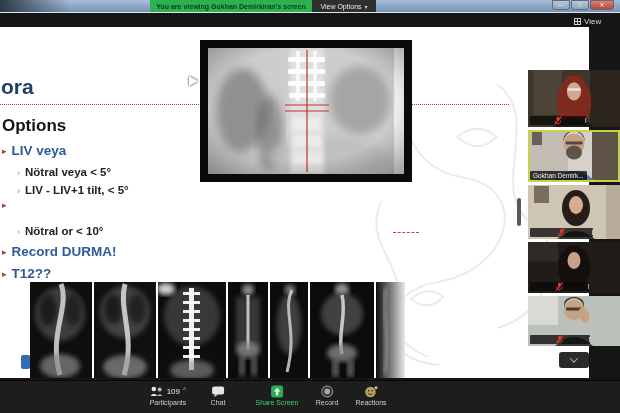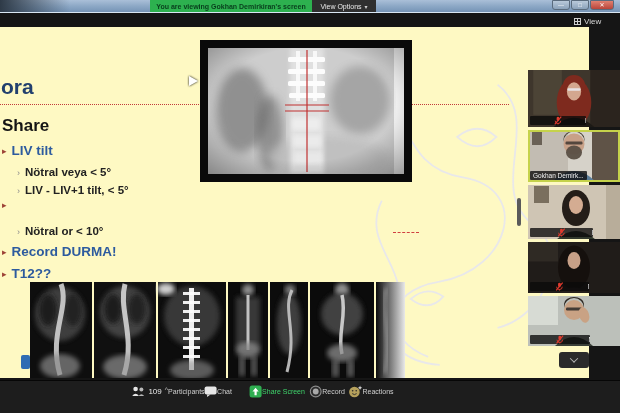--- a/index.html
+++ b/index.html
@@ -27,21 +27,21 @@
     display:flex; align-items:center; justify-content:center; gap:3px; white-space:nowrap; }
   .view-options .caret { font-size:6px; color:#cfcfcf; }
 
   .view-btn { position:absolute; left:574px; top:15px; width:42px; height:13px;
     display:flex; align-items:center; gap:3px;
     color:#d8d8d8; font-size:8px; }
   .grid-ic { width:7px; height:7px; display:block; }
 
   
   .slide { position:absolute; left:0; top:27px; width:589px; height:351px;
-    background:#fef9c3; overflow:hidden; }
+    background:#ffffff; overflow:hidden; }
   .wm { position:absolute; inset:0; }
   .slide-title { position:absolute; left:1px; top:48px; font-size:21px; font-weight:600;
     color:#22406e; letter-spacing:0; }
   .title-rule { position:absolute; left:0; top:77px; width:509px; border-top:1.6px dotted #c23a3a; }
   .slide-heading { position:absolute; left:2px; top:89px; font-size:17px; font-weight:600; color:#151515; }
 
   .bullet-row { position:absolute; display:flex; align-items:baseline; gap:5px; white-space:nowrap; }
   .bullet-row.l1 { left:2px; }
   .bullet-row.l2 { left:17px; }
   .b1 { color:#9c4136; font-size:9px; transform:translateY(-1px); }
@@ -77,21 +77,21 @@
   .mic-ic { flex:0 0 auto; width:6px; height:7px; }
 
   .more-btn { position:absolute; left:559px; top:352px; width:30px; height:16px;
     background:#2a2a2a; border-radius:3px; display:flex; align-items:center; justify-content:center; }
   .chev-down { width:6px; height:6px; border-right:1.5px solid #b5b5b5; border-bottom:1.5px solid #b5b5b5;
     transform:rotate(45deg) translate(-1px,-1px); }
 
   
   .toolbar { position:absolute; left:0; top:380px; width:620px; height:33px;
     background:#1d1d1d; border-top:1px solid #060606; }
-  .tbtn { position:absolute; top:3px; display:flex; flex-direction:row; align-items:center;
+  .tbtn { position:absolute; top:3px; display:flex; flex-direction:column; align-items:center;
     transform:translateX(-50%); }
   .tbtn .ic-row { height:14px; display:flex; align-items:center; gap:3px; }
   .tbtn .lbl { margin-top:1px; font-size:7px; color:#cfcfcf; white-space:nowrap; }
   .tbtn .lbl.green { color:#3fd36b; }
   .count { color:#eaeaea; font-size:8px; }
   .caret-up { color:#bdbdbd; font-size:7px; transform:translateY(-2px); }
 </style>
 </head>
 <body>
 
@@ -129,25 +129,25 @@
         <path d="M300,40 C360,60 340,120 400,130 C460,140 440,210 380,220 C330,228 330,270 370,285"></path>
         <path d="M430,50 C470,80 420,140 460,170 C495,195 470,250 430,260"></path>
         <path d="M330,150 C310,190 360,210 340,250 C330,272 350,290 380,292"></path>
         <path d="M395,95 q18,-14 34,0 q-16,16 -34,0 Z"></path>
         <path d="M355,235 q14,-12 28,-2 q-12,14 -28,2 Z"></path>
       </g>
     </svg>
 
     <div class="slide-title">ora</div>
     <div class="title-rule"></div>
-    <div class="slide-heading">Share</div>
+    <div class="slide-heading">Options</div>
 
     <div class="bullet-row l1" style="top:116px">
       <span class="b1">▸</span>
-      <span class="t1">LIV tilt</span>
+      <span class="t1">LIV veya</span>
     </div>
     <div class="bullet-row l2" style="top:139px">
       <span class="b2">›</span>
       <span class="t2">Nötral veya &lt; 5°</span>
     </div>
     <div class="bullet-row l2" style="top:157px">
       <span class="b2">›</span>
       <span class="t2">LIV - LIV+1 tilt, &lt; 5°</span>
     </div>
     <div class="bullet-row l1" style="top:174px">

